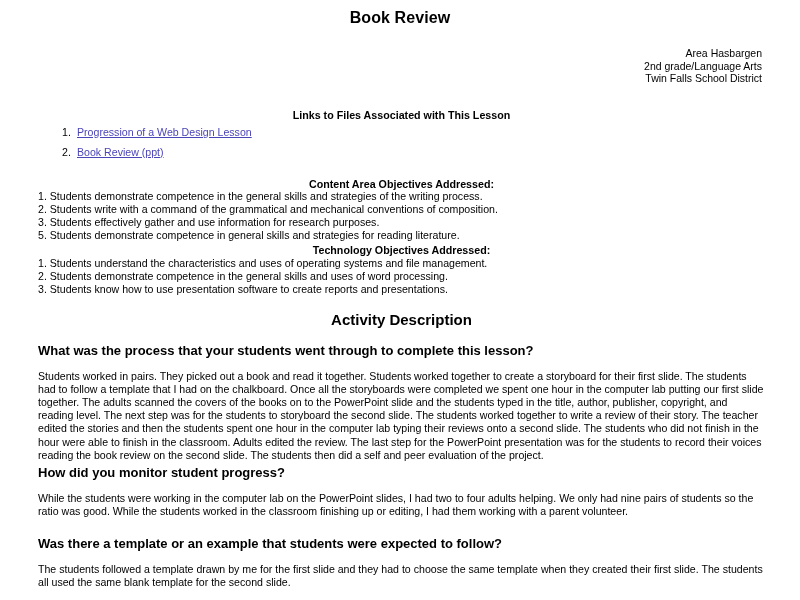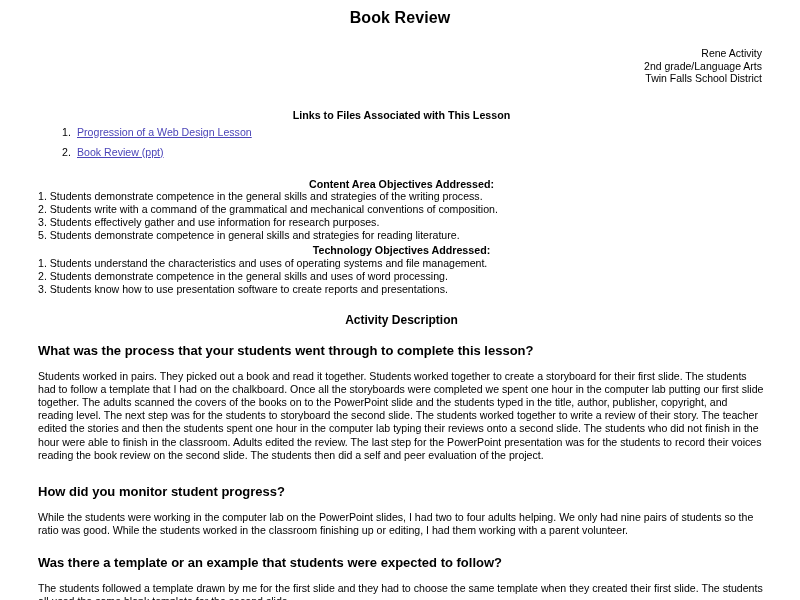--- a/index.html
+++ b/index.html
@@ -88,49 +88,49 @@
     padding: 0;
     font-size: 10.6px;
     line-height: 12.9px;
     white-space: nowrap;
   }
   .tech-head {
     margin-top: 2px;
   }
   .activity-title {
     text-align: center;
-    font-size: 12px;
+    font-size: 15px;
     font-weight: bold;
     margin: 18px 0 0 0;
   }
   .question {
     font-weight: bold;
     font-size: 13px;
     margin: 18px 0 0 0;
   }
   .answer {
     font-size: 10.6px;
     line-height: 13.1px;
     margin: 12px 0 0 0;
     text-align: left;
   }
   .q-process { margin-top: 19px; }
   .a-process { margin-top: 12px; }
-  .q-monitor { margin-top: 24px; }
+  .q-monitor { margin-top: 5px; }
   .q-template { margin-top: 20px; }
 </style>
 </head>
 <body>
 
 <div class="page">
 
   <div class="doc-title">Book Review</div>
 
   <div class="author-block">
-    <div>Rene Activity</div>
+    <div>Area Hasbargen</div>
     <div>2nd grade/Language Arts</div>
     <div>Twin Falls School District</div>
   </div>
 
   <div class="content">
 
     <div class="section-head links-head">Links to Files Associated with This Lesson</div>
 
     <ol class="links-list">
       <li>

